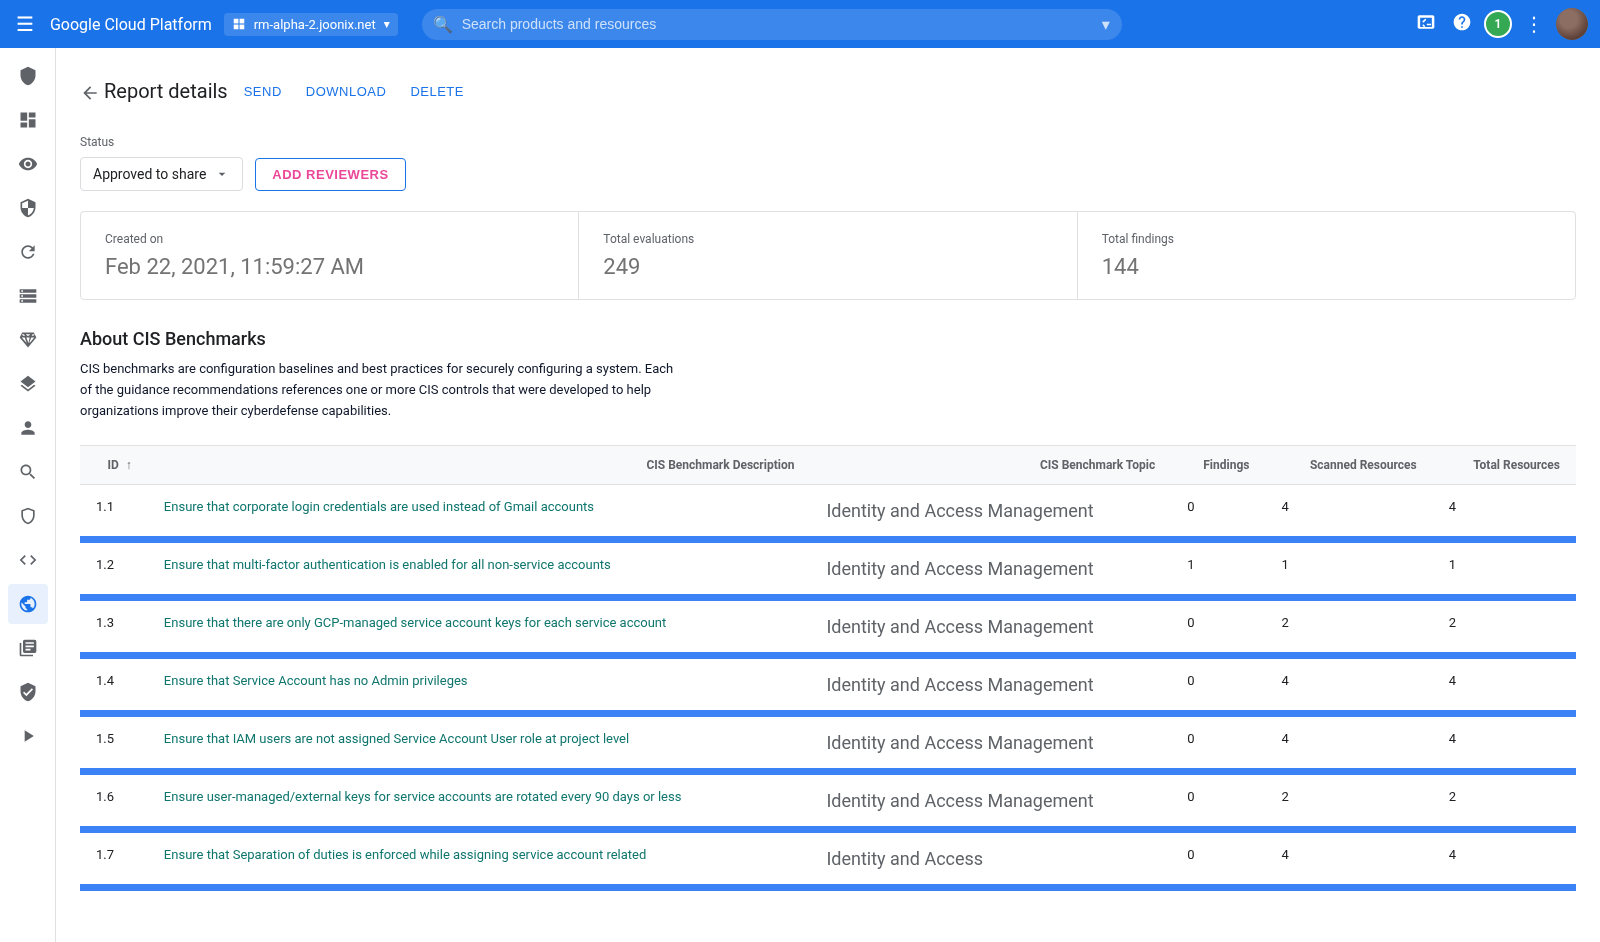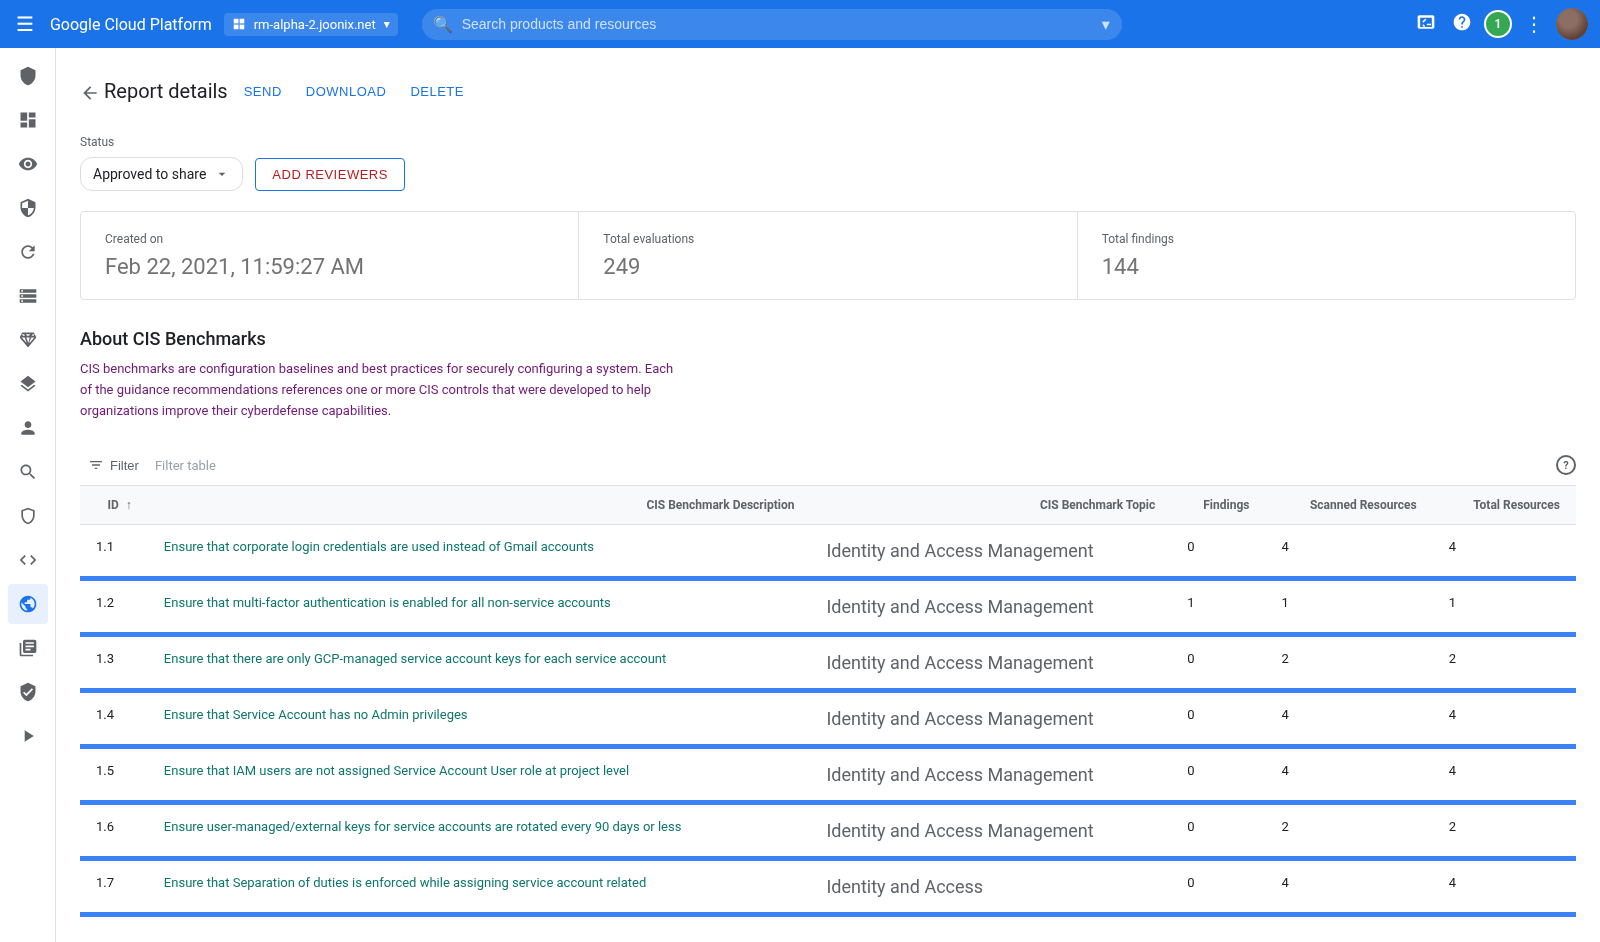--- a/index.html
+++ b/index.html
@@ -139,35 +139,35 @@
       background: none; border: none; margin-top: 12px;
     }
 
     
     .status-section { margin-bottom: 20px; }
     .status-label { font-size: 12px; color: #5f6368; margin-bottom: 8px; }
     .status-row { display: flex; align-items: center; gap: 12px; }
     .status-dropdown {
       display: flex; align-items: center;
       border: 1px solid #dadce0;
-      border-radius: 12px;
+      border-radius: 4px;
       padding: 8px 12px;
       gap: 8px;
       background: white;
       cursor: pointer;
       font-size: 14px;
     }
     .add-reviewers-btn {
       border: 1px solid #1a73e8;
-      color: #b91c1c;
+      color: #ec4899;
       background: white;
       padding: 8px 16px;
       border-radius: 4px;
       font-size: 13px;
-      font-weight: 400;
+      font-weight: 700;
       letter-spacing: 0.5px;
       cursor: pointer;
       text-transform: uppercase;
     }
 
     
     .stats-cards {
       display: flex;
       border: 1px solid #e0e0e0;
       border-radius: 4px;
@@ -178,21 +178,21 @@
       padding: 20px 24px;
       border-right: 1px solid #e0e0e0;
     }
     .stat-card:last-child { border-right: none; }
     .stat-label { font-size: 12px; color: #5f6368; margin-bottom: 8px; }
     .stat-value { font-size: 22px; font-weight: 400; color: #737373; }
 
     
     .about-section { margin-bottom: 24px; }
     .about-title { font-size: 18px; font-weight: 500; margin-bottom: 10px; }
-    .about-text { font-size: 13px; color: #701a75; line-height: 1.6; max-width: 600px; }
+    .about-text { font-size: 13px; color: #0f172a; line-height: 1.6; max-width: 600px; }
 
     
     .filter-bar {
       display: flex;
       align-items: center;
       gap: 8px;
       margin-bottom: 0;
       padding: 8px 0;
     }
     .filter-btn {
@@ -231,21 +231,21 @@
       padding: 12px 16px;
       text-align: right;
       font-weight: 700;
       color: #5f6368;
       font-size: 12px;
       white-space: nowrap;
     }
     .data-table thead th.sortable { cursor: pointer; }
     .data-table thead th .sort-arrow { margin-left: 4px; }
     .data-table tbody tr {
-      border-bottom: 5px solid #3b82f6;
+      border-bottom: 7px solid #3b82f6;
     }
     .data-table tbody td {
       padding: 12px 16px;
       vertical-align: top;
       color: #0f766e;
       font-size: 13px;
       line-height: 1.5;
     }
     .data-table tbody td.id-col { color: #202124; font-size: 13px; white-space: nowrap; }
     .data-table tbody td.topic-col { color: #5f6368; font-size: 18px; }
@@ -420,30 +420,20 @@
       <div class="stat-label">Total findings</div>
       <div class="stat-value">144</div>
     </div>
   </div>
 
   <div class="about-section">
     <h2 class="about-title">About CIS Benchmarks</h2>
     <p class="about-text">CIS benchmarks are configuration baselines and best practices for securely configuring a system. Each of the guidance recommendations references one or more CIS controls that were developed to help organizations improve their cyberdefense capabilities.</p>
   </div>
 
-  <div class="filter-bar">
-    <button class="filter-btn">
-      <svg width="16" height="16" viewBox="0 0 24 24" fill="#5f6368">
-          <path d="M10 18h4v-2h-4v2zM3 6v2h18V6H3zm3 7h12v-2H6v2z"></path>
-        </svg>
-      <span>Filter</span>
-    </button>
-    <span class="filter-placeholder">Filter table</span>
-    <div class="help-icon-circle">?</div>
-  </div>
 
   <table class="data-table">
     <thead>
       <tr>
         <th class="sortable">
           ID <span class="sort-arrow">↑</span>
         </th>
         <th>CIS Benchmark Description</th>
         <th>CIS Benchmark Topic</th>
         <th>Findings</th>

